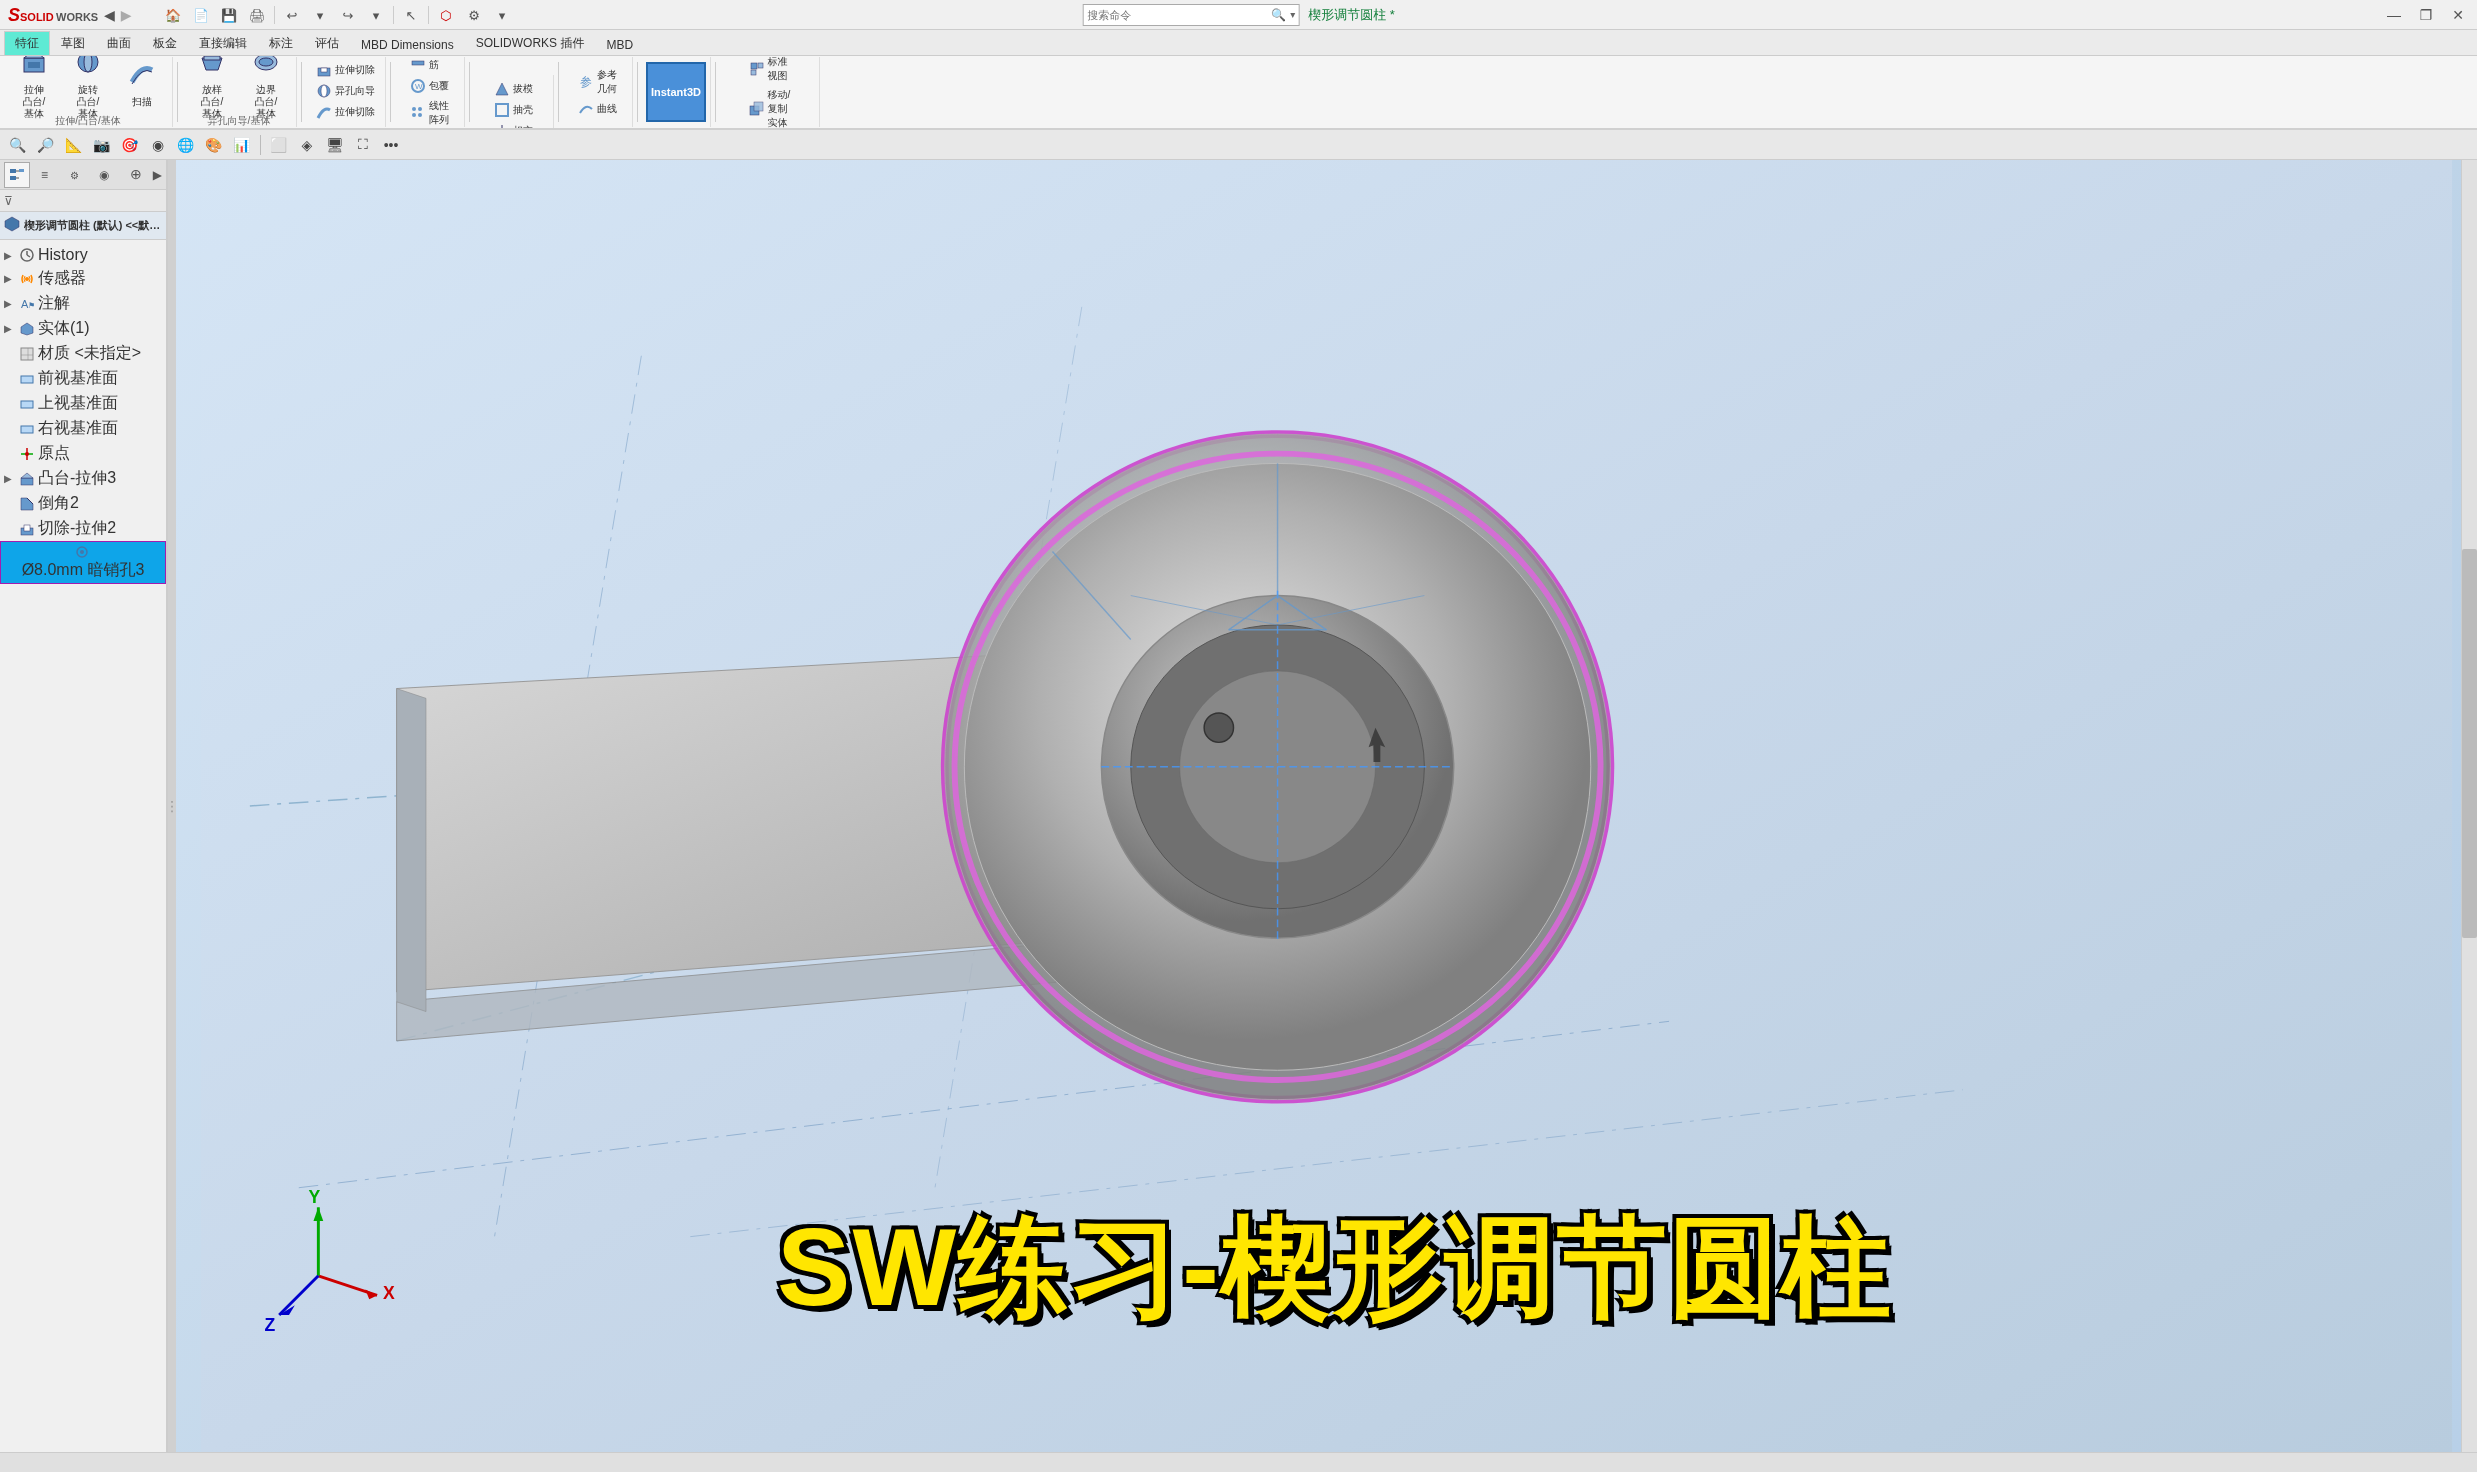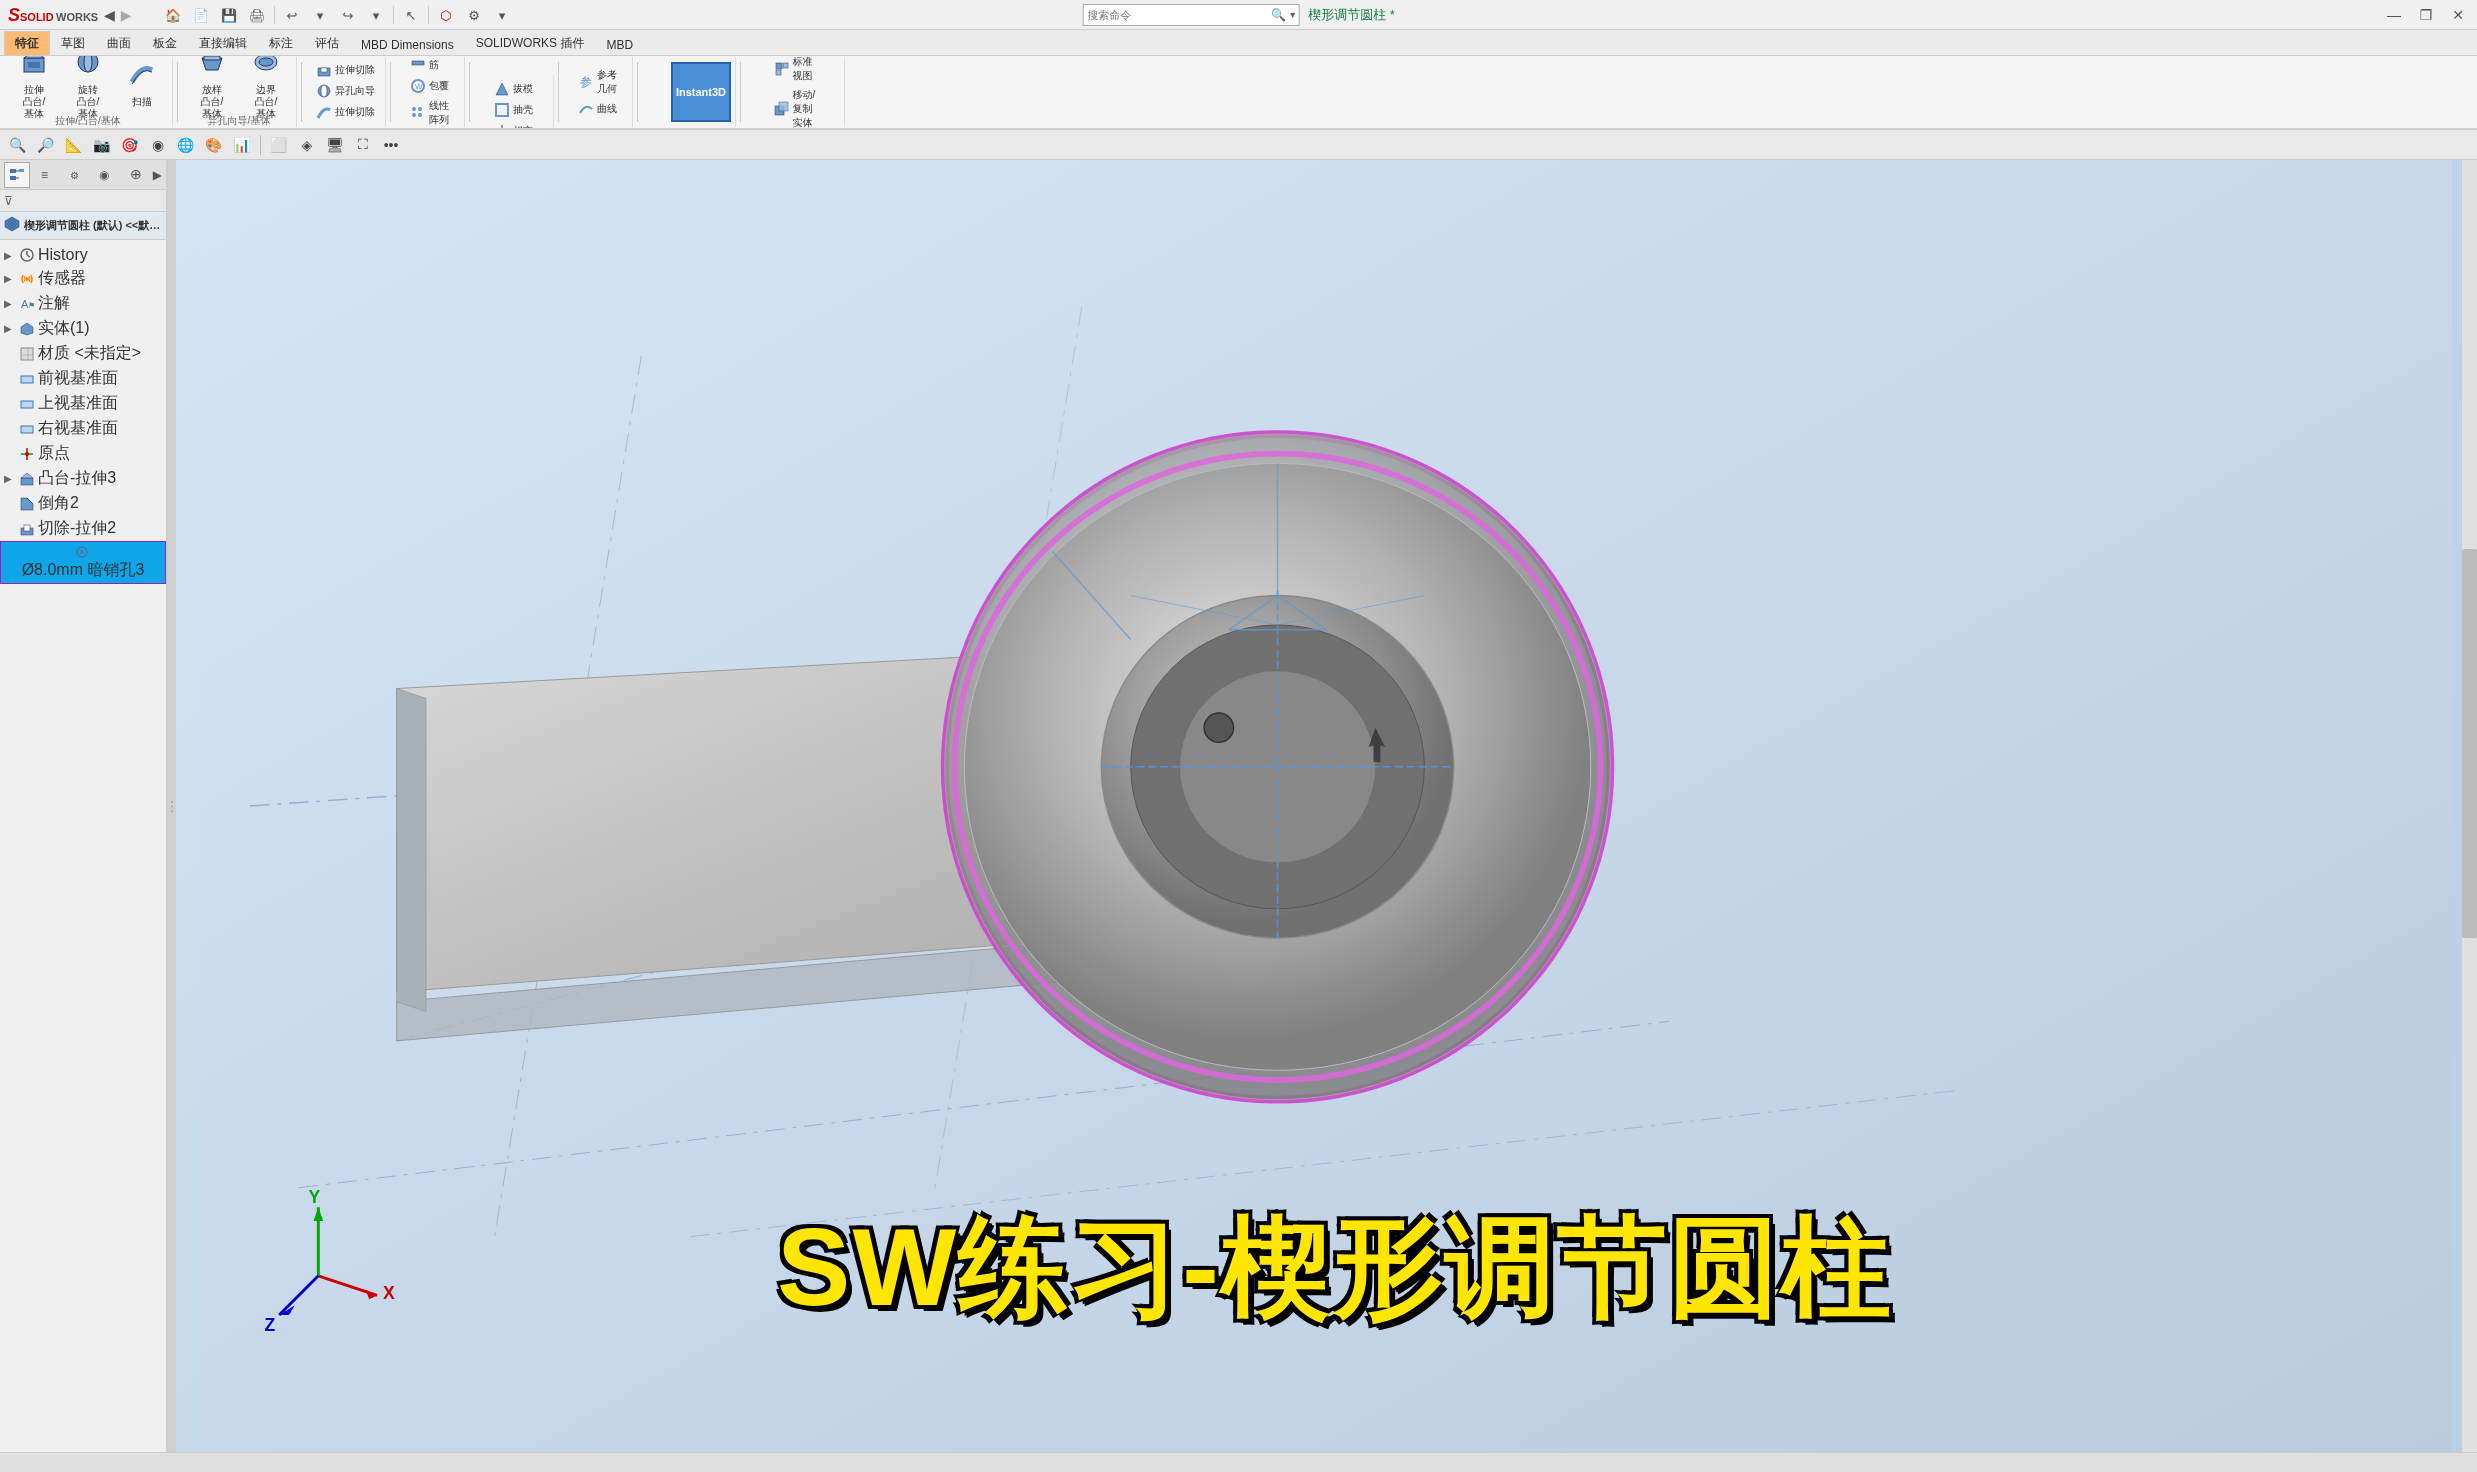--- a/index.html
+++ b/index.html
@@ -95,23 +95,23 @@
     .ribbon-tab {
       padding: 3px 10px;
       font-size: 12px;
       color: #333;
       cursor: pointer;
       border: 1px solid transparent;
       border-bottom: none;
       background: transparent;
     }
     .ribbon-tab.active {
-      background: #fdba74;
+      background: #5eead4;
       border-color: #ccc;
-      font-weight: bold;
+      font-weight: normal;
     }
     #ribbon-content {
       flex: 1;
       display: flex;
       align-items: center;
       padding: 2px 4px;
       gap: 2px;
       overflow: hidden;
     }
     .ribbon-group {
@@ -159,21 +159,20 @@
       font-size: 10px;
       color: #666;
       margin-top: 2px;
     }
 
     
     .btn-instant3d {
       background: #4a90d9;
       color: white;
       border: 2px solid #2266aa;
-      margin-left: 25px;
     }
 
     
     #cmd-icons-bar {
       position: absolute;
       top: 130px;
       left: 0;
       right: 0;
       height: 30px;
       background: #e8e8e8;

